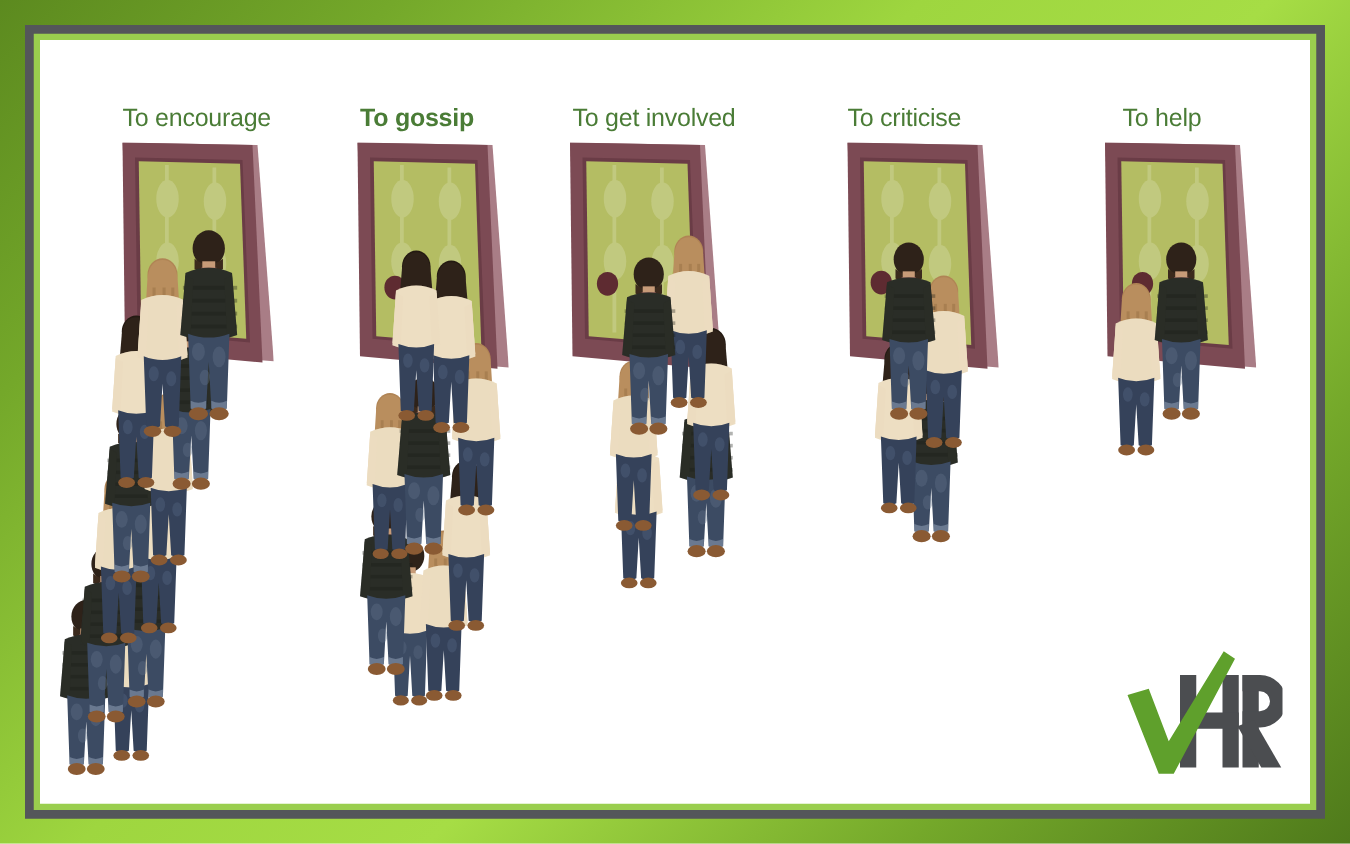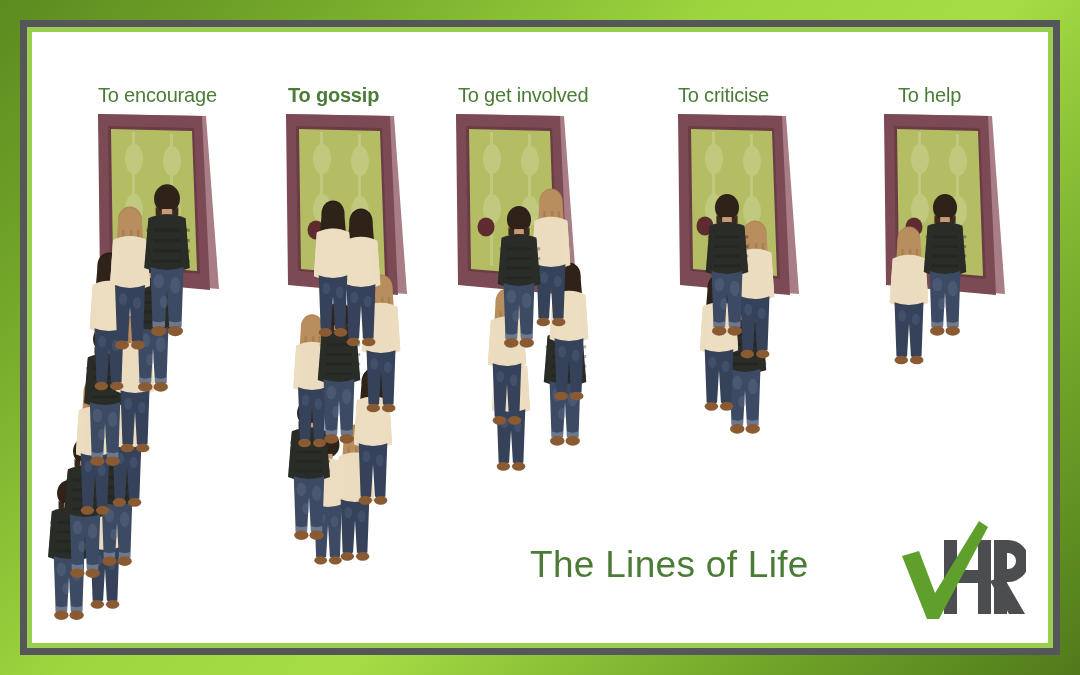--- a/index.html
+++ b/index.html
@@ -423,21 +423,20 @@
         <svg viewBox="0 0 60 170">
           <use href="#fig-man"></use>
         </svg>
       </div>
     <div class="person" style="left:848px; top:192px; width:58px; height:164px; z-index:29;">
         <svg viewBox="0 0 60 170">
           <use href="#fig-woman-blonde"></use>
         </svg>
       </div>
 
-    <div id="footer-title" style="left:498px; top:512px;">The Lines of Life</div>
 
     <div id="logo" style="left:866px; top:486px;">
       <svg width="128" height="106" viewBox="0 0 128 106">
 
         <g fill="#4b4d50">
           <rect x="46" y="22" width="13" height="74"></rect>
           <rect x="80" y="22" width="13" height="74"></rect>
           <rect x="46" y="52" width="47" height="13"></rect>
         </g>
         <g fill="#4b4d50">

